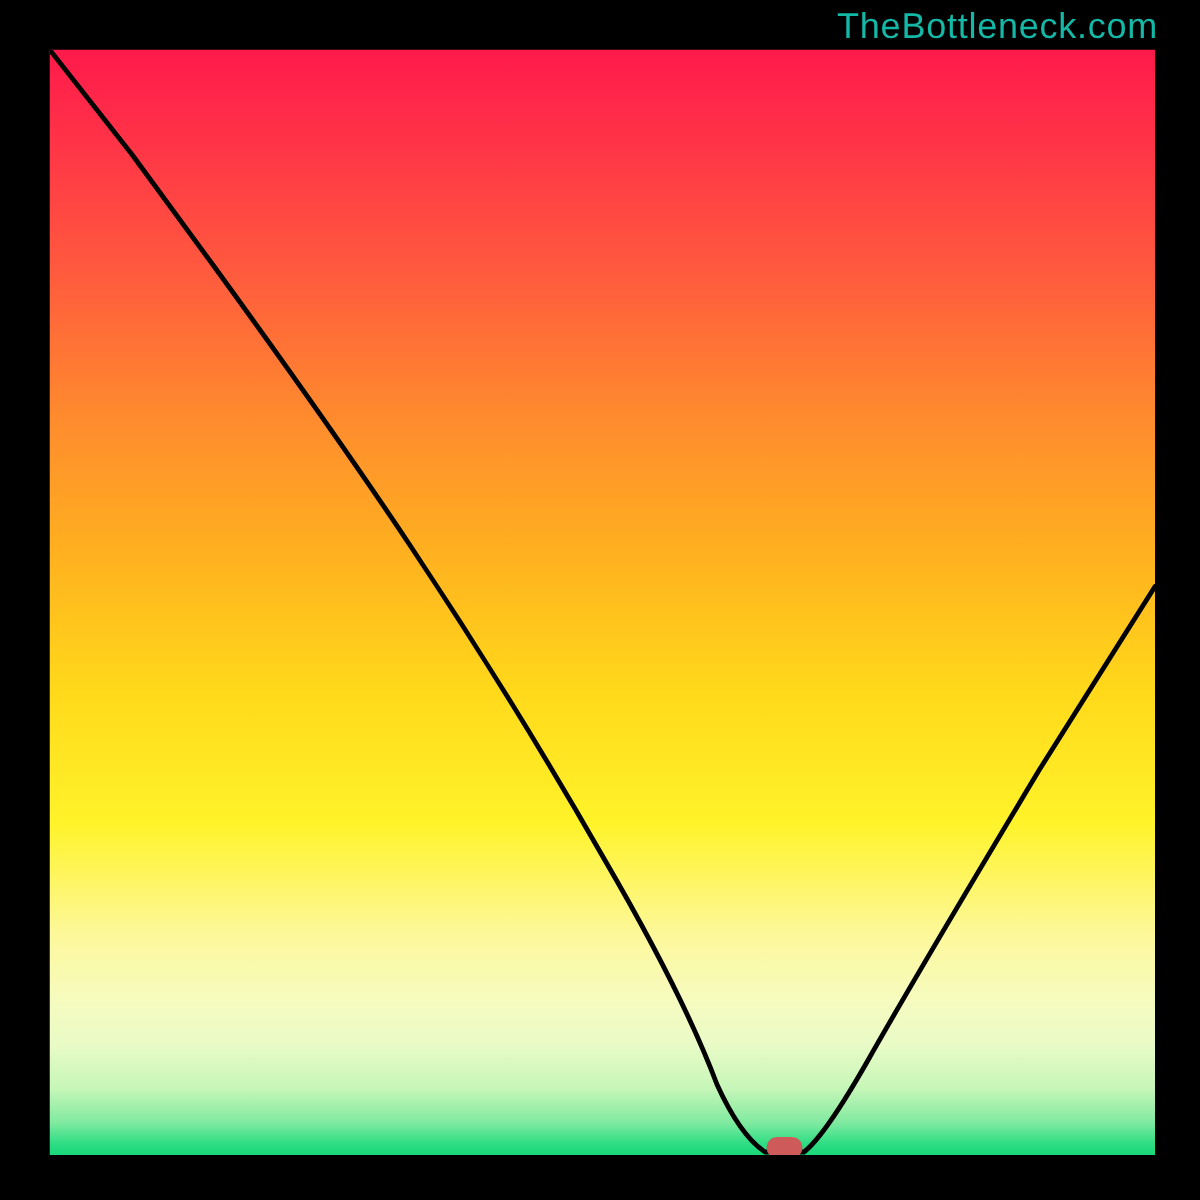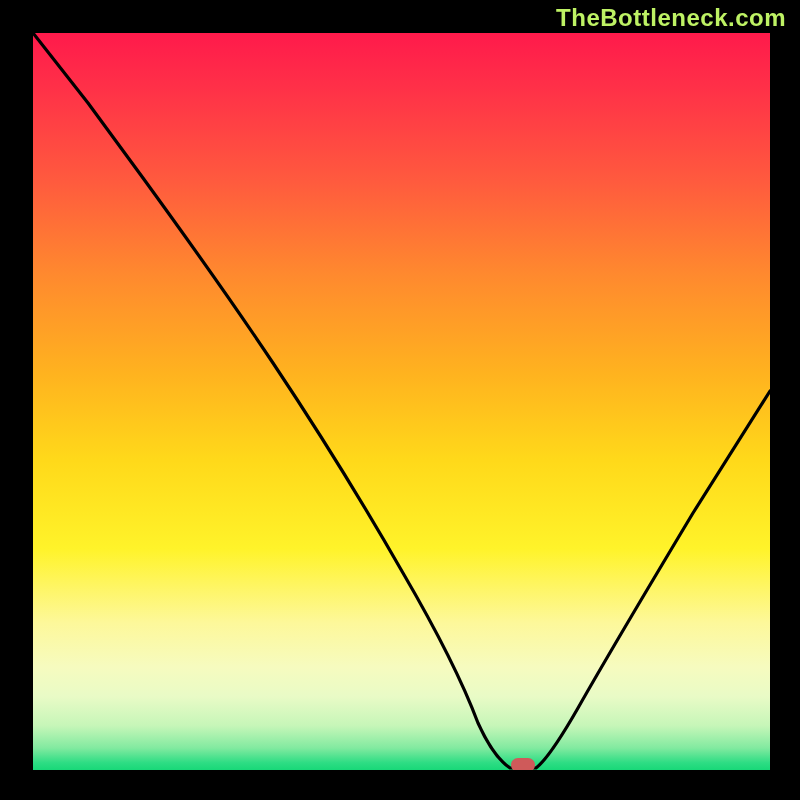--- a/index.html
+++ b/index.html
@@ -13,24 +13,24 @@
   }
   .outer {
     position: relative;
     width: 800px;
     height: 800px;
     background: #000;
   }
   .watermark {
     position: absolute;
     top: 4px;
-    right: 14px;
-    color: #bef264;
+    right: 28px;
+    color: #14b8a6;
     font-size: 24px;
-    font-weight: 700;
+    font-weight: 400;
     letter-spacing: 0.5px;
     z-index: 5;
   }
   
   .plot {
     position: absolute;
     left: 33px;
     top: 33px;
     width: 737px;
     height: 737px;

